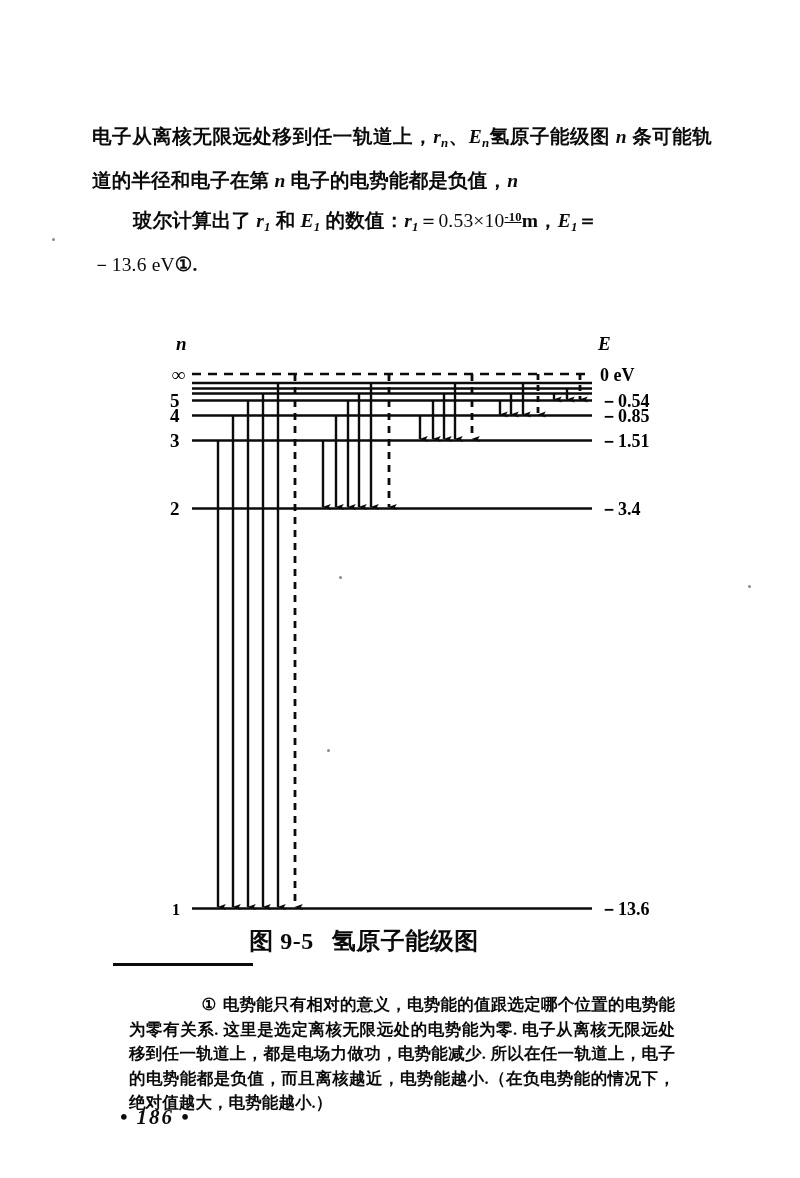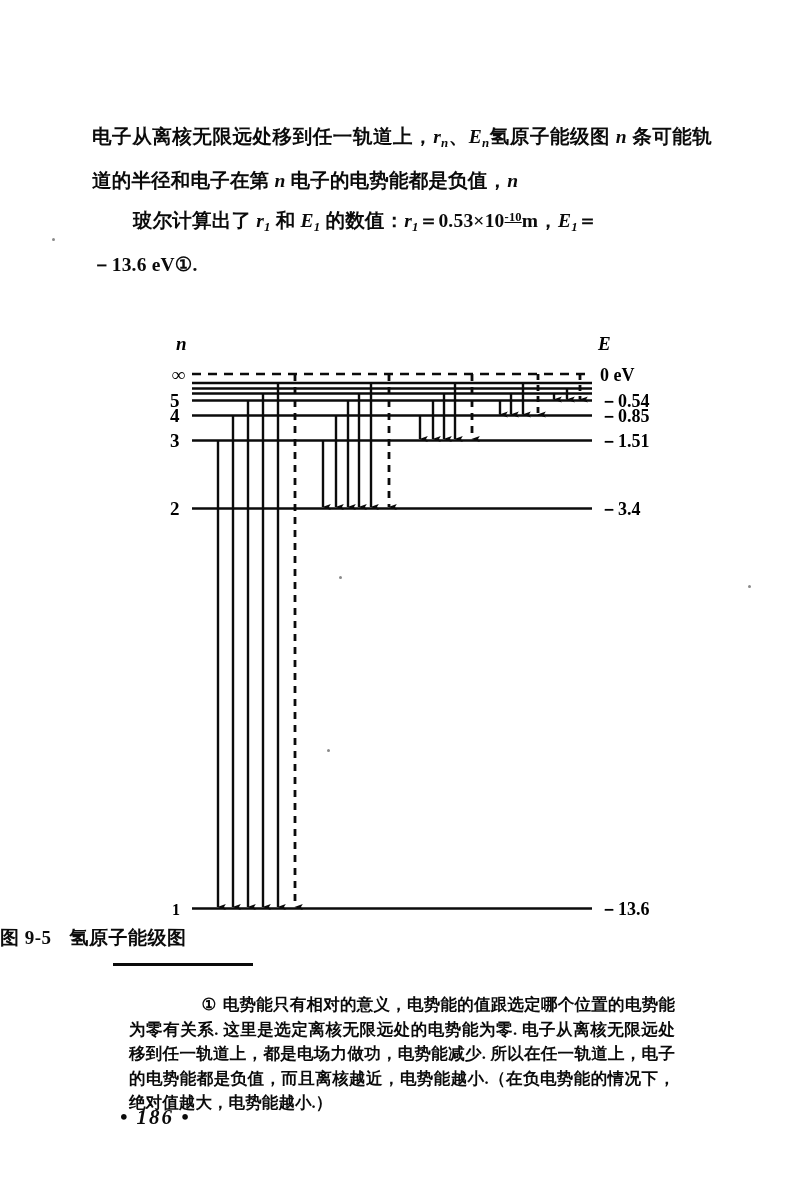--- a/index.html
+++ b/index.html
@@ -32,37 +32,37 @@
     line-height: 37px;
     font-weight: 700;
     letter-spacing: 0.2px;
     text-align: justify;
   }
   .bodytext p { margin: 0; }
   .indent { text-indent: 2.1em; }
   .mi { font-family: "Liberation Serif", serif; font-style: italic; font-weight: 700; }
   .sub { font-size: 0.66em; vertical-align: -0.28em; font-style: italic; }
   .sup { font-size: 0.64em; vertical-align: 0.52em; text-decoration: underline; }
-  .num { font-family: "Liberation Serif", serif; font-weight: 700; }
+  .num { font-family: "Liberation Serif", serif; font-weight: 400; }
 
   
   .figure {
     position: absolute;
     left: 0; top: 330px;
     width: 800px; height: 600px;
   }
   .fig-svg { display: block; }
 
   .caption {
     position: absolute;
     left: 0;
     top: 925px;
     width: 728px;
-    text-align: left;
-    font-size: 19px;
+    text-align: center;
+    font-size: 24px;
     font-weight: 700;
     letter-spacing: 0.5px;
   }
   .caption .capnum { font-family: "Liberation Serif", serif; }
   .caption .capgap { display: inline-block; width: 18px; }
 
   
   .fn-rule {
     position: absolute;
     left: 113px;

